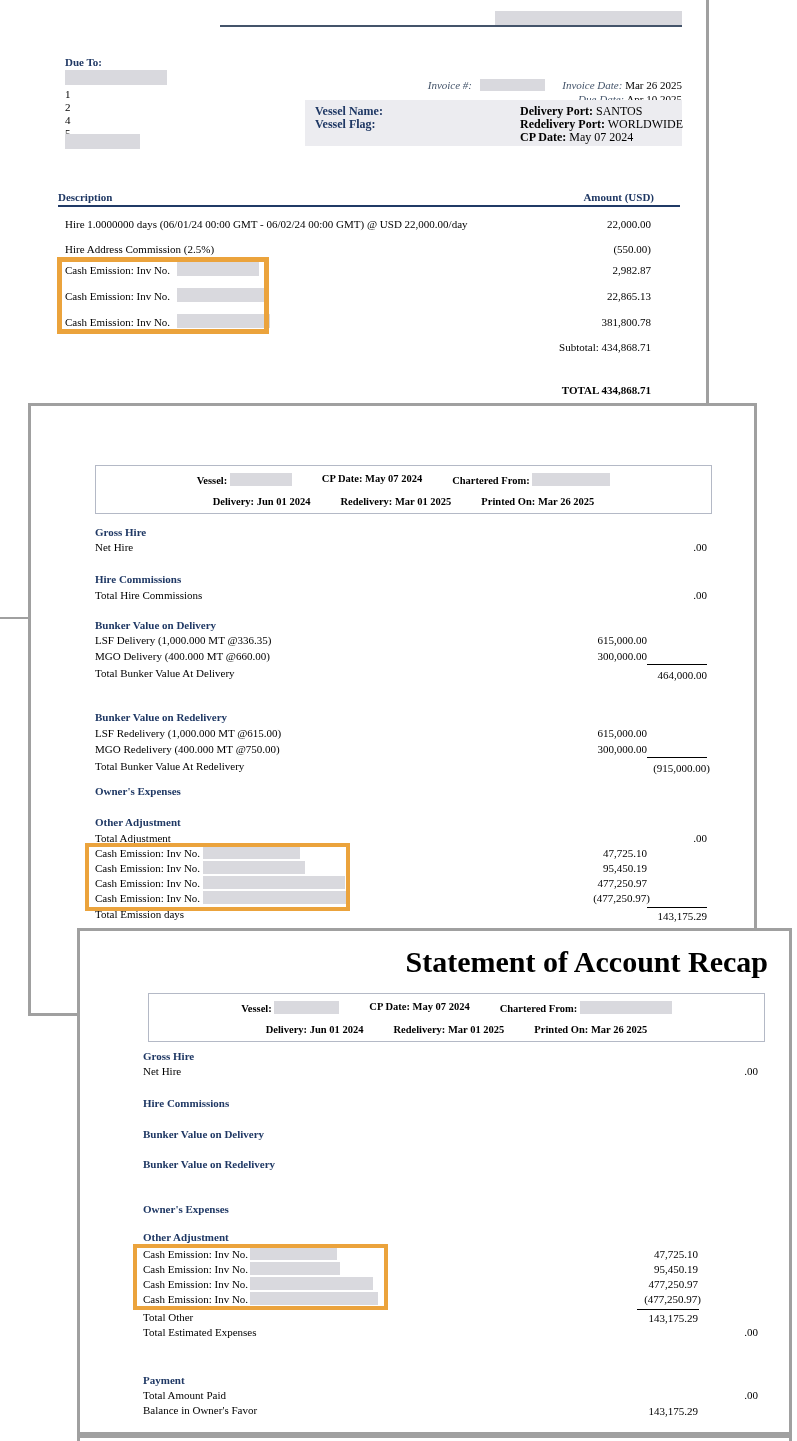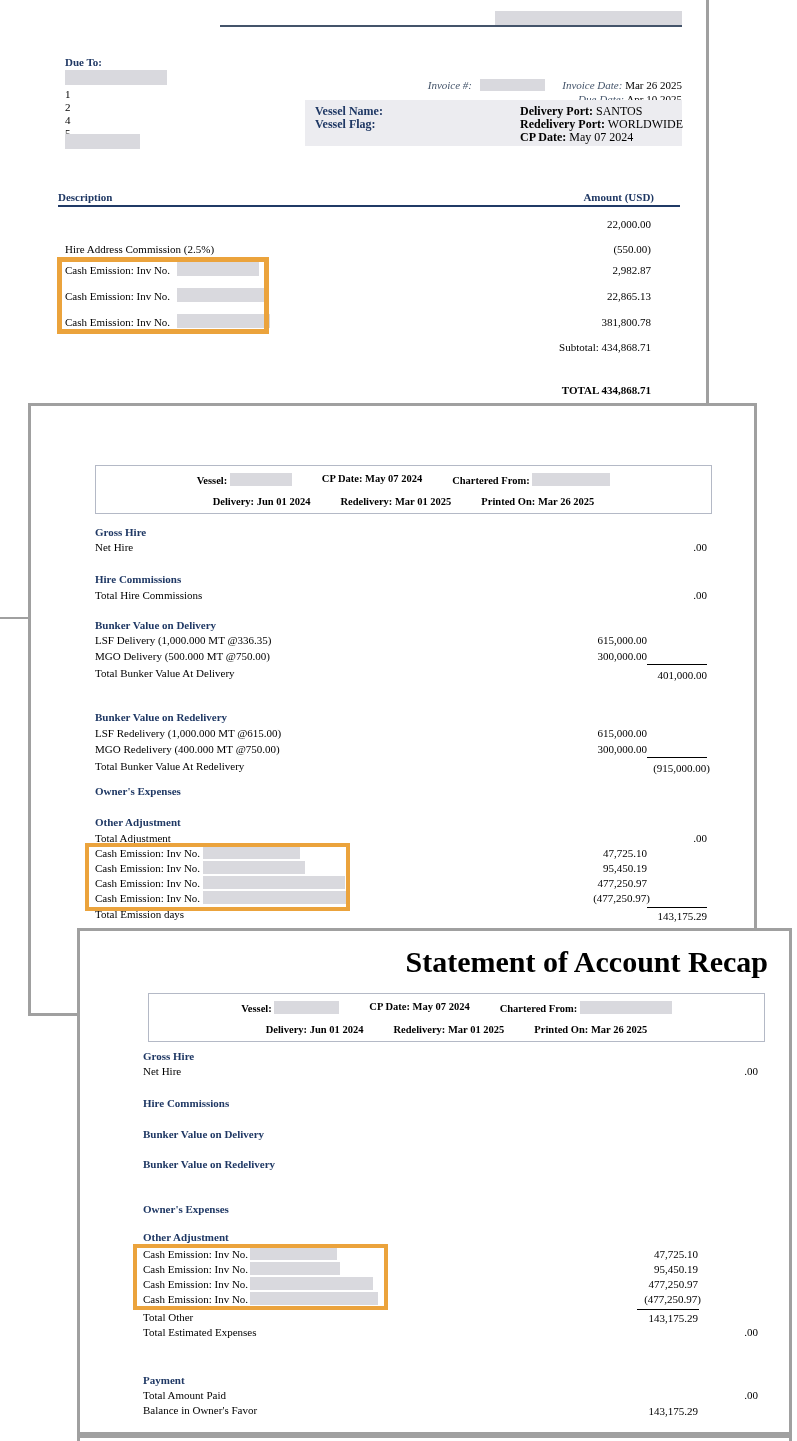--- a/index.html
+++ b/index.html
@@ -69,20 +69,21 @@
       <div><span class="b">Delivery Port:</span> <span>SANTOS</span></div>
       <div><span class="b">Redelivery Port:</span> <span>WORLDWIDE</span></div>
       <div><span class="b">CP Date:</span> <span>May 07 2024</span></div>
     </div>
   </div>
 
   <div class="abs t h" style="left:58px;top:191px">Description</div>
   <div class="abs t h amt" style="right:52px;top:191px">Amount (USD)</div>
   <div class="rule" style="left:58px;top:205px;width:622px;height:2px;background:#203A66"></div>
 
+  <div class="abs t" style="left:65px;top:218px">Hire 1.0000000 days (06/01/24 00:00 GMT - 06/02/24 00:00 GMT) @ USD 22,000.00/day</div>
   <div class="abs t amt" style="right:55px;top:218px">22,000.00</div>
 
   <div class="abs t" style="left:65px;top:243px">Hire Address Commission (2.5%)</div>
   <div class="abs t amt" style="right:55px;top:243px">(550.00)</div>
 
   <div class="abs t" style="left:65px;top:264px">Cash Emission: Inv No.</div>
   <div class="redact" style="left:177px;top:262px;width:82px;height:14px"></div>
   <div class="abs t amt" style="right:55px;top:264px">2,982.87</div>
 
   <div class="abs t" style="left:65px;top:290px">Cash Emission: Inv No.</div>
@@ -124,25 +125,25 @@
   <div class="abs t" style="left:64px;top:135px">Net Hire</div>
   <div class="abs t amt" style="right:47px;top:135px">.00</div>
 
   <div class="abs t h" style="left:64px;top:167px">Hire Commissions</div>
   <div class="abs t" style="left:64px;top:183px">Total Hire Commissions</div>
   <div class="abs t amt" style="right:47px;top:183px">.00</div>
 
   <div class="abs t h" style="left:64px;top:213px">Bunker Value on Delivery</div>
   <div class="abs t" style="left:64px;top:228px">LSF Delivery (1,000.000 MT @336.35)</div>
   <div class="abs t amt" style="right:107px;top:228px">615,000.00</div>
-  <div class="abs t" style="left:64px;top:244px">MGO Delivery (500.000 MT @750.00)</div>
+  <div class="abs t" style="left:64px;top:244px">MGO Delivery (400.000 MT @660.00)</div>
   <div class="abs t amt" style="right:107px;top:244px">300,000.00</div>
   <div class="rule" style="left:616px;top:258px;width:60px"></div>
   <div class="abs t" style="left:64px;top:261px">Total Bunker Value At Delivery</div>
-  <div class="abs t amt" style="right:47px;top:263px">401,000.00</div>
+  <div class="abs t amt" style="right:47px;top:263px">464,000.00</div>
 
   <div class="abs t h" style="left:64px;top:305px">Bunker Value on Redelivery</div>
   <div class="abs t" style="left:64px;top:321px">LSF Redelivery (1,000.000 MT @615.00)</div>
   <div class="abs t amt" style="right:107px;top:321px">615,000.00</div>
   <div class="abs t" style="left:64px;top:337px">MGO Redelivery (400.000 MT @750.00)</div>
   <div class="abs t amt" style="right:107px;top:337px">300,000.00</div>
   <div class="rule" style="left:616px;top:351px;width:60px"></div>
   <div class="abs t" style="left:64px;top:354px">Total Bunker Value At Redelivery</div>
   <div class="abs t amt" style="right:44px;top:356px">(915,000.00)</div>
 

